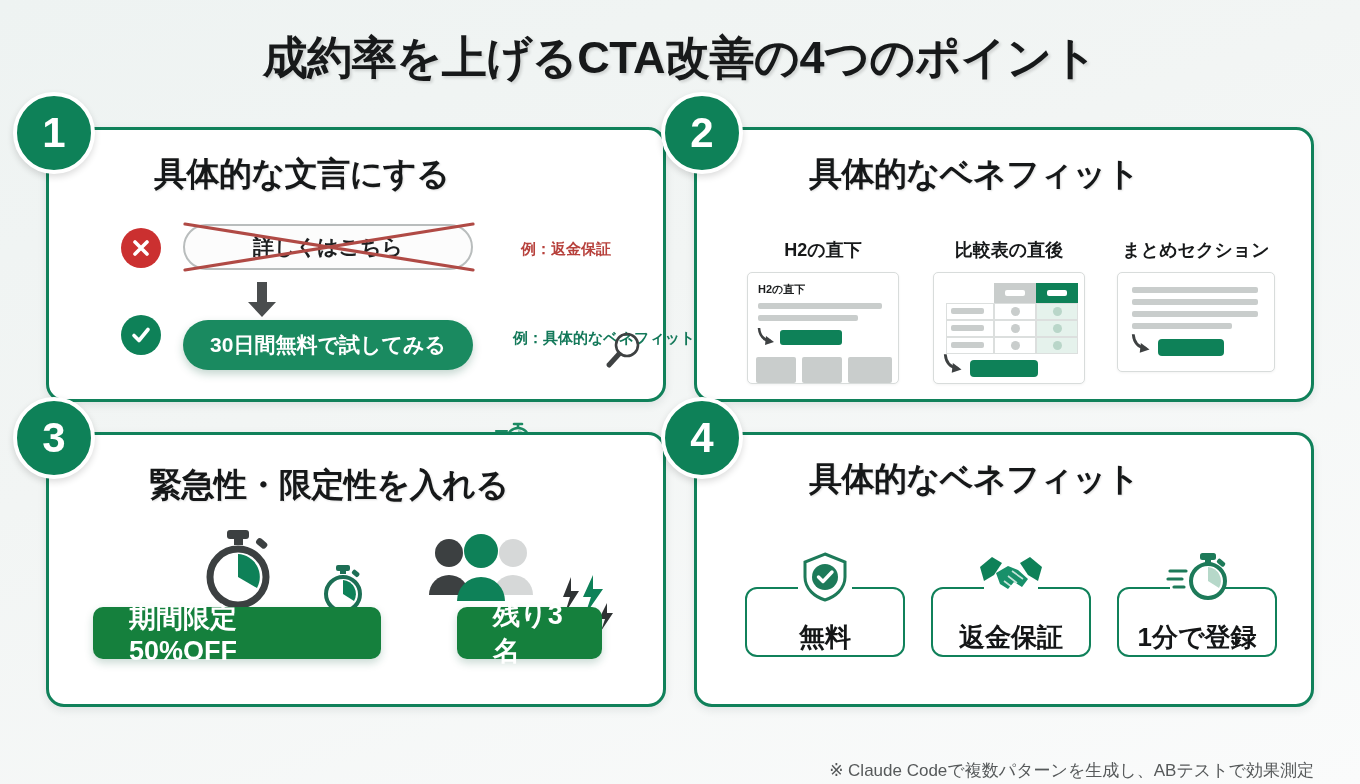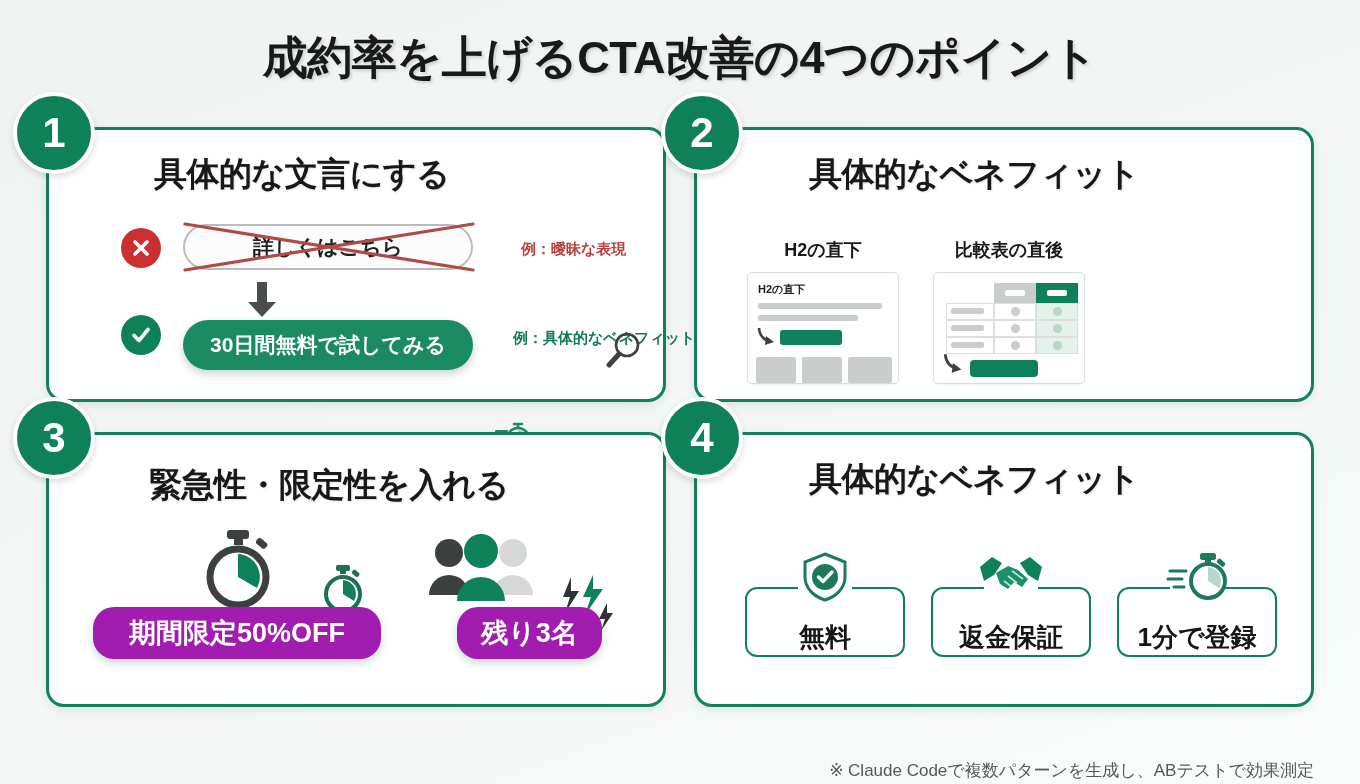--- a/index.html
+++ b/index.html
@@ -113,25 +113,25 @@
   .gbar { position: absolute; background: #c9cdcc; border-radius: 2px; }
   .greenbtn { position: absolute; background: #0e8158; border-radius: 3px; }
   .mini-h2 { position: absolute; font-size: 11px; font-weight: bold; color: #1b1d1e; }
   .tblcell { position: absolute; border: 1px solid #dcdfde; }
   .dot { position: absolute; width: 9px; height: 9px; border-radius: 50%; background: #c9cdcc; }
   .dot.g { background: #b9d6c9; }
 
   
   .badge3 {
     position: absolute;
-    height: 52px; border-radius: 21px; background: #a21caf;
+    height: 52px; border-radius: 10px; background: #15803d;
     display: flex; align-items: center; justify-content: center;
     color: #fff; font-size: 27px; font-weight: bold;
     box-shadow: 0 4px 9px rgba(20,90,65,0.22);
-    padding: 0 20px;
+    padding: 0 36px;
   }
   #badge-limited { left: 44px; top: 172px; width: 288px; }
   #badge-seats   { left: 382px; top: 172px; width: 145px; margin-left: 26px; }
   .watch-big  { position: absolute; left: 150px; top: 93px; }
   .watch-sm   { position: absolute; left: 270px; top: 128px; }
   .people     { position: absolute; left: 378px; top: 98px; }
   .bolts      { position: absolute; left: 512px; top: 140px; }
 
   
   .chip {
@@ -173,21 +173,21 @@
     <div class="row-bad">
       <div class="mark bad">
         <svg width="22" height="22" viewBox="0 0 22 22">
             <path d="M5 5 L17 17 M17 5 L5 17" stroke="#fff" stroke-width="3.6" stroke-linecap="round"></path>
           </svg>
       </div>
       <div class="pill-bad">詳しくはこちら</div>
       <svg class="strike" viewBox="0 0 296 54">
         <path d="M4 4 L292 50 M292 4 L4 50" stroke="#b04a45" stroke-width="3.2" stroke-linecap="round"></path>
       </svg>
-      <div class="note red">例：曖昧な表現</div>
+      <div class="note red">例：返金保証</div>
     </div>
 
     <svg class="arrow-down" width="34" height="36" viewBox="0 0 34 36">
       <path d="M12 0 H22 V20 H31 L17 35 L3 20 H12 Z" fill="#4a4d4e"></path>
     </svg>
 
     <div class="row-good">
       <div class="mark good">
         <svg width="24" height="24" viewBox="0 0 24 24">
             <path d="M5 12.5 L10 17.5 L19 6.5" stroke="#fff" stroke-width="3.6" fill="none" stroke-linecap="round" stroke-linejoin="round"></path>
@@ -263,20 +263,34 @@
         <div class="dot g" style="left:119px; top:68px;"></div>
 
         <svg style="position:absolute; left:8px; top:78px;" width="26" height="26" viewBox="0 0 24 24">
           <path d="M3 3 Q4 15 15 16" stroke="#3e4142" stroke-width="2.6" fill="none"></path>
           <path d="M10 11 L18 17 L9 20 Z" fill="#3e4142"></path>
         </svg>
         <div class="greenbtn" style="left:36px; top:87px; width:68px; height:17px; border-radius:4px;"></div>
       </div>
     </div>
 
+    <div class="mock-col" id="mc3">
+      <div class="mock-label">まとめセクション</div>
+      <div class="mock-frame">
+        <div class="gbar" style="left:14px; top:14px; width:126px; height:6px;"></div>
+        <div class="gbar" style="left:14px; top:26px; width:126px; height:6px;"></div>
+        <div class="gbar" style="left:14px; top:38px; width:126px; height:6px;"></div>
+        <div class="gbar" style="left:14px; top:50px; width:100px; height:6px;"></div>
+        <svg style="position:absolute; left:12px; top:58px;" width="26" height="26" viewBox="0 0 24 24">
+          <path d="M3 3 Q4 15 15 16" stroke="#3e4142" stroke-width="2.6" fill="none"></path>
+          <path d="M10 11 L18 17 L9 20 Z" fill="#3e4142"></path>
+        </svg>
+        <div class="greenbtn" style="left:40px; top:66px; width:66px; height:17px; border-radius:4px;"></div>
+      </div>
+    </div>
   </div>
 
   <div class="card" id="card3">
     <div class="num-circle">3</div>
     <div class="card-title">緊急性・限定性を入れる</div>
 
     <svg class="watch-big" width="78" height="82" viewBox="0 0 78 82">
       <rect x="28" y="2" width="22" height="9" rx="3" fill="#3c4041"></rect>
       <rect x="35" y="9" width="9" height="8" fill="#3c4041"></rect>
       <rect x="57" y="12" width="12" height="7" rx="3" fill="#3c4041" transform="rotate(40 63 15)"></rect>

